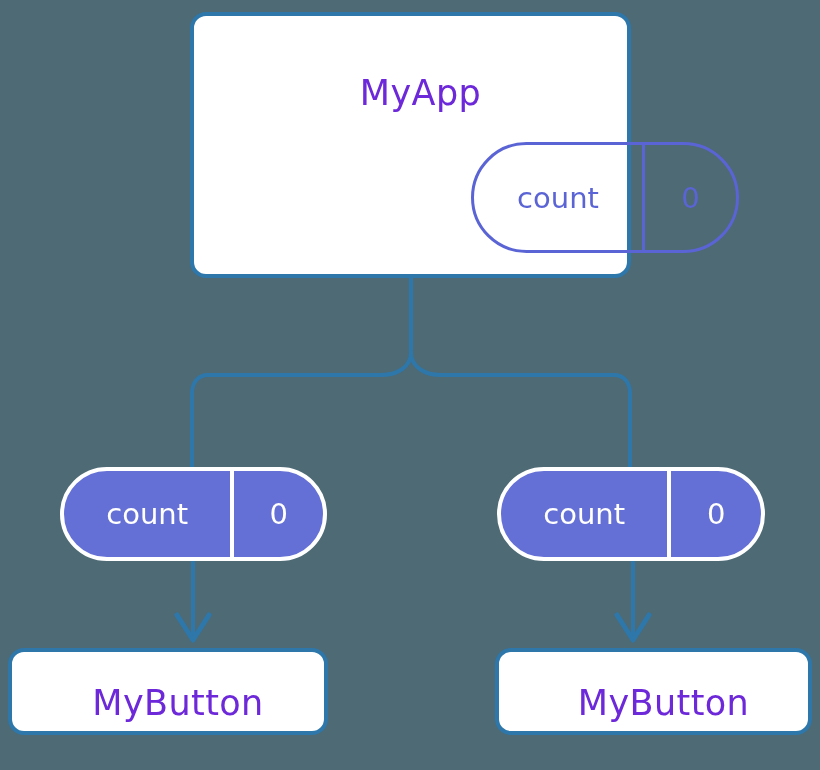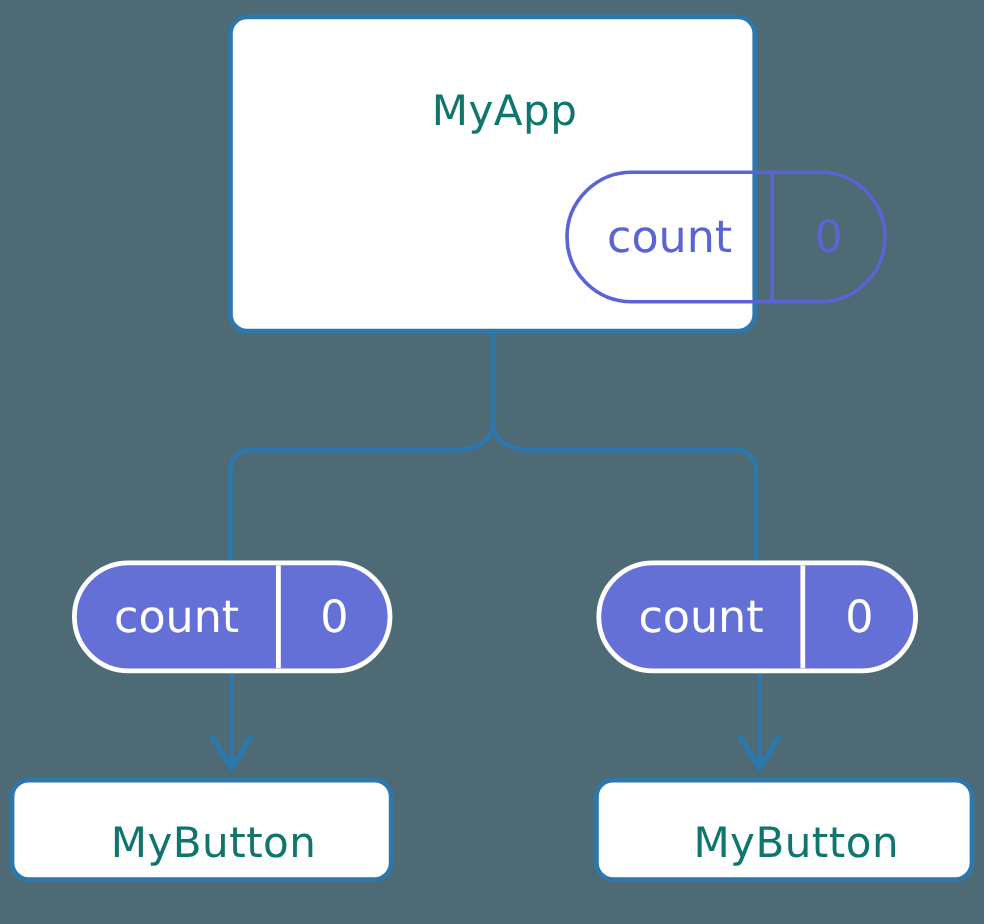--- a/index.html
+++ b/index.html
@@ -30,21 +30,21 @@
 
   
   .component-box {
     position: absolute;
     background: #ffffff;
     border: 4px solid #2e77aa;
     border-radius: 16px;
     box-sizing: border-box;
   }
   .component-title {
-    color: #0f766e;
+    color: #6d28d9;
     font-size: 35px;
     font-weight: 400;
     letter-spacing: 0.4px;
     text-align: center;
     white-space: nowrap;
     margin-left: 20px;
   }
 
   
   #myapp-box {
@@ -88,21 +88,21 @@
     display: flex;
     align-items: stretch;
     box-sizing: border-box;
     border-radius: 999px;
     overflow: hidden;
   }
   .state-key, .state-value {
     display: flex;
     align-items: center;
     justify-content: center;
-    font-size: 37px;
+    font-size: 29px;
     white-space: nowrap;
     box-sizing: border-box;
   }
 
   
   .state-pill.outline {
     border: 3px solid #5b64d4;
     background: transparent;
   }
   .state-pill.outline .state-key {

